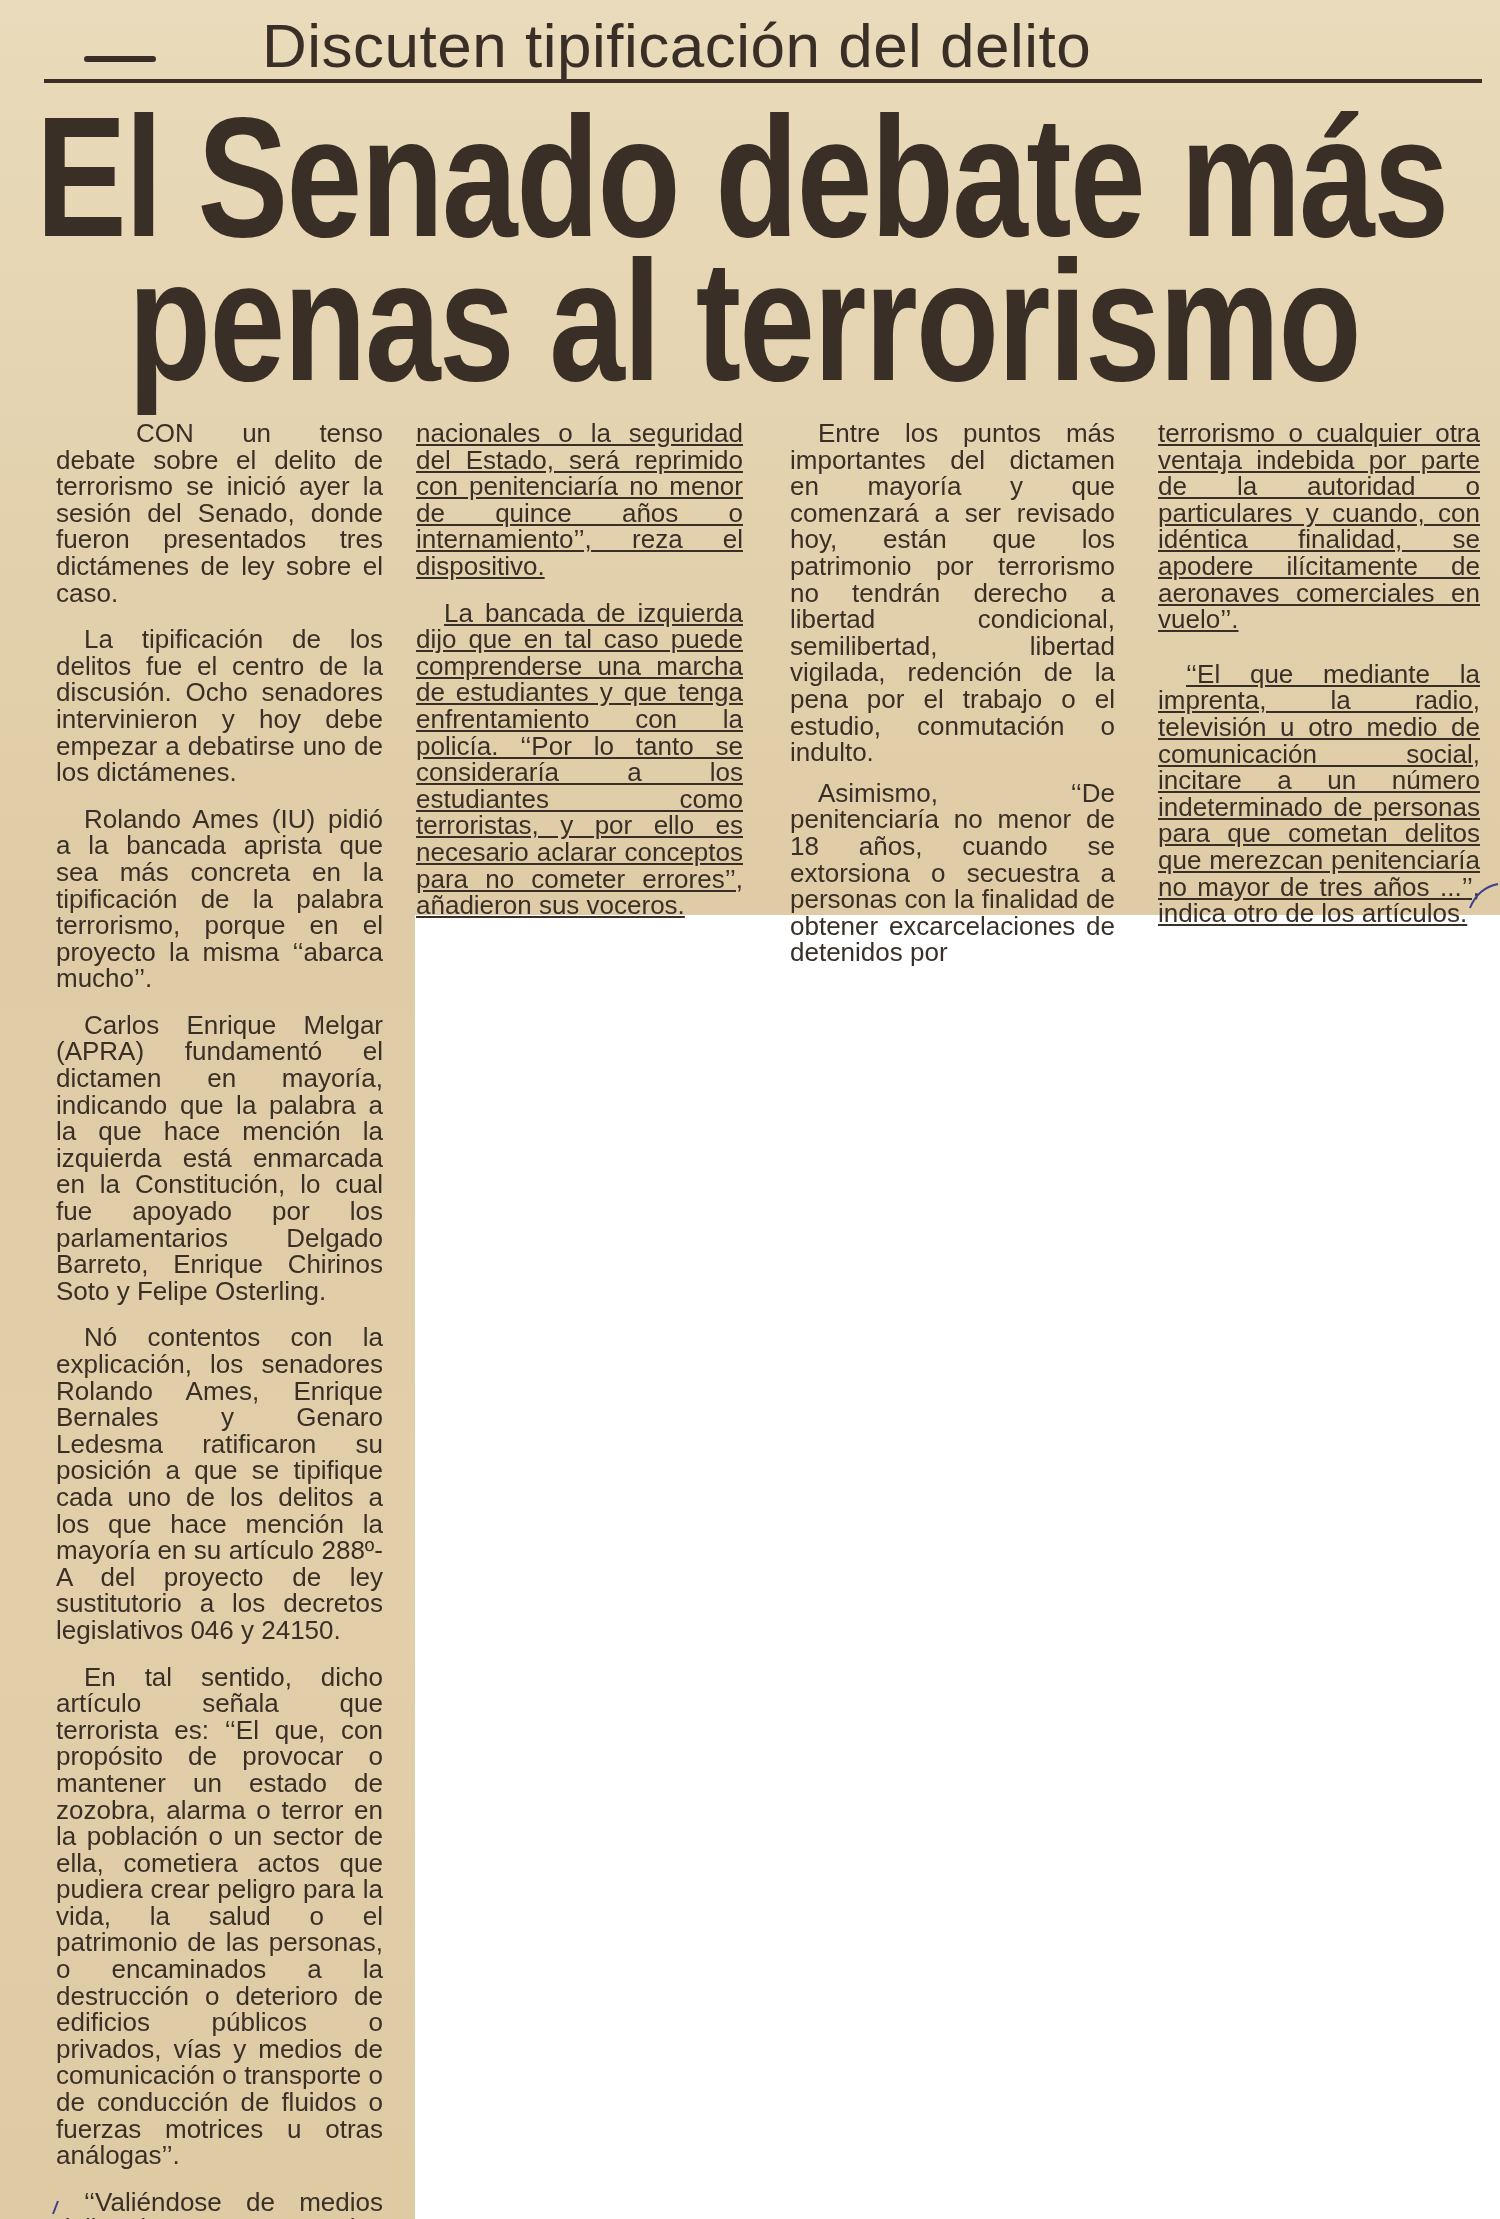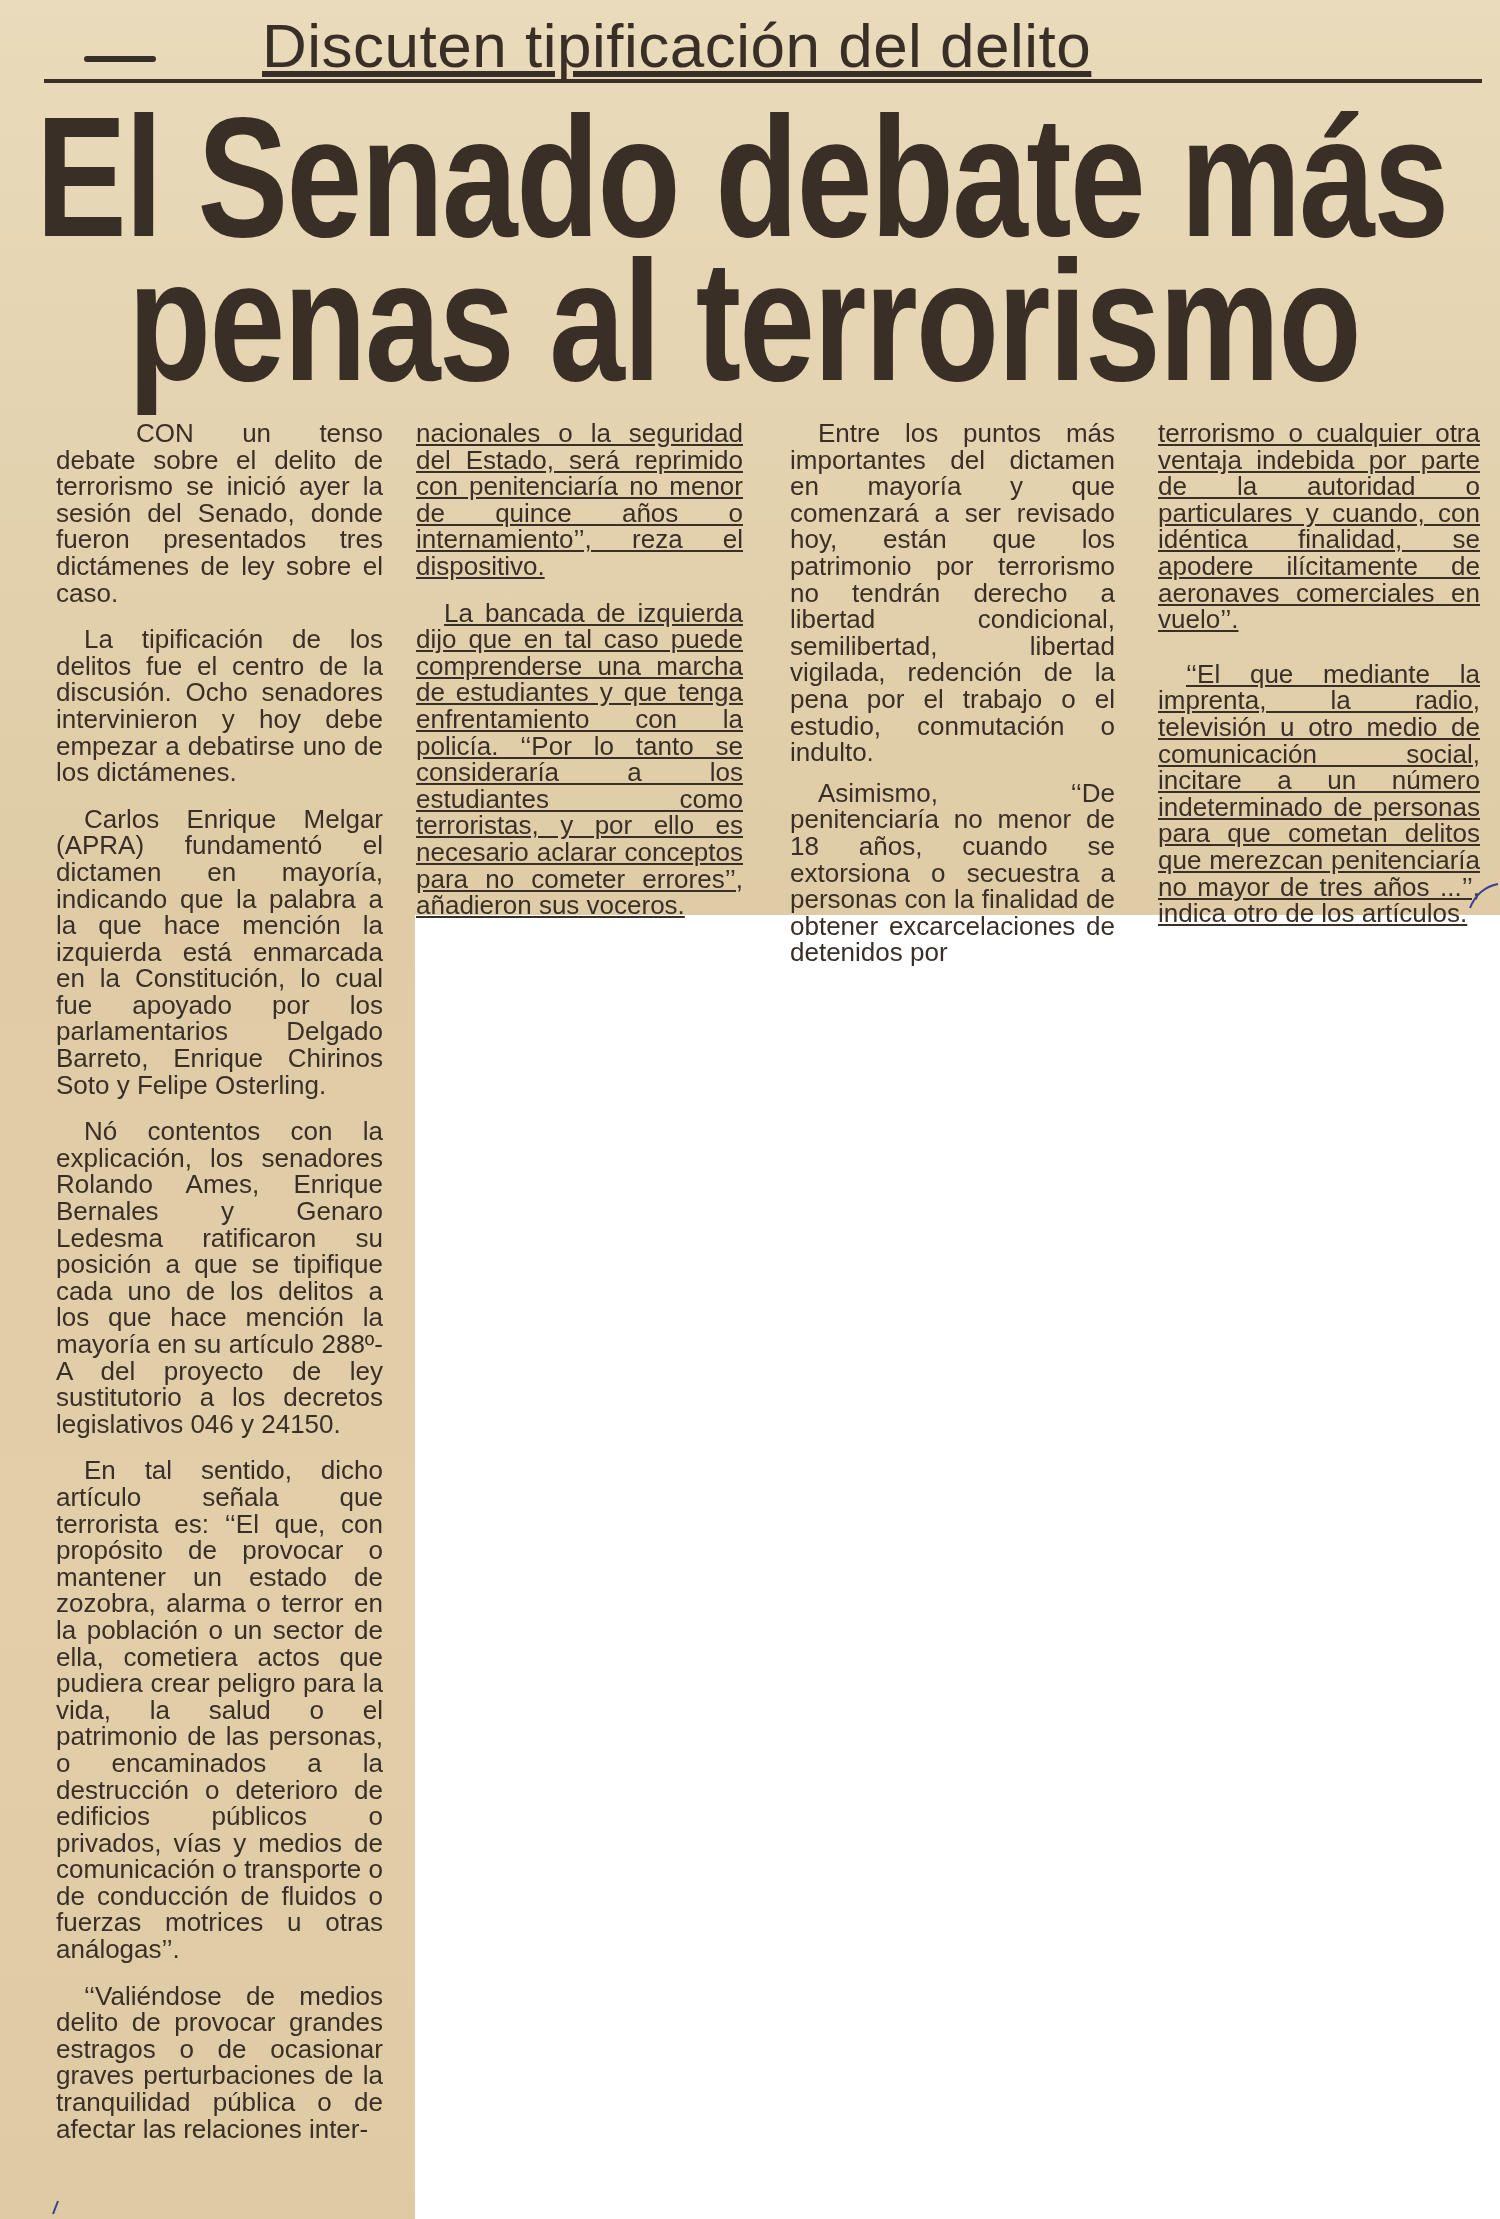--- a/index.html
+++ b/index.html
@@ -4,21 +4,21 @@
   <style>
     html, body { margin:0; padding:0; background:#ffffff; }
     body { width:1500px; height:2219px; position:relative; overflow:hidden; }
     .paper { position:absolute; background:#e4d3b0; }
     .paper-top { left:0; top:0; width:1500px; height:915px;
       background: linear-gradient(180deg,#e9dbbb 0%,#e3d1ad 60%,#dfcca6 100%); }
     .paper-left { left:0; top:915px; width:415px; height:1304px;
       background: linear-gradient(180deg,#dfcca6 0%,#e2cfaa 50%,#decaa3 100%); }
     .ink { color:#3a2f27; }
     .kicker { position:absolute; left:262px; top:6px; font-family:"Liberation Sans", sans-serif;
-      font-size:62px; letter-spacing:0.5px; line-height:80px; white-space:nowrap;text-decoration:underline; }
+      font-size:62px; letter-spacing:0.5px; line-height:80px; white-space:nowrap; }
     .kicker-dash { position:absolute; left:84px; top:56px; width:72px; height:6px; background:#3a2f27; border-radius:3px; }
     .rule { position:absolute; left:44px; top:79px; width:1438px; height:4px; background:#3d2e26; }
     .headline { position:absolute; font-family:"Liberation Sans", sans-serif; font-weight:bold;
       font-size:170px; line-height:170px; transform-origin:left top; white-space:nowrap; letter-spacing:-2px; }
     .h1 { left:36px; top:92px; transform:scaleX(0.80); }
     .h2 { left:128px; top:236px; transform:scaleX(0.80); }
     .col { position:absolute; font-family:"Liberation Sans", sans-serif; font-size:26px; line-height:26.6px;
       text-align:justify; hyphens:manual; }
     .col p { margin:0; text-indent:28px; }
     .col p + p { margin-top:20px; }
@@ -40,20 +40,21 @@
 <div class="kicker-dash"></div>
 <div class="kicker ink">Discuten tipificación del delito</div>
 <div class="rule"></div>
 
 <div class="headline h1 ink">El Senado debate más</div>
 <div class="headline h2 ink">penas al terrorismo</div>
 
 <div class="col c1 ink">
   <p class="first">CON un tenso debate sobre el delito de terrorismo se inició ayer la sesión del Senado, donde fueron presentados tres dictámenes de ley sobre el caso.</p>
   <p>La tipificación de los delitos fue el centro de la discusión. Ocho senadores intervinieron y hoy debe empezar a debatirse uno de los dictámenes.</p>
+  <p>Rolando Ames (IU) pidió a la bancada aprista que sea más concreta en la tipificación de la palabra terrorismo, porque en el proyecto la misma ‘‘abarca mucho’’.</p>
   <p>Carlos Enrique Melgar (APRA) fundamentó el dictamen en mayoría, indicando que la palabra a la que hace mención la izquierda está enmarcada en la Constitución, lo cual fue apoyado por los parlamentarios Delgado Barreto, Enrique Chirinos Soto y Felipe Osterling.</p>
   <p>Nó contentos con la explicación, los senadores Rolando Ames, Enrique Bernales y Genaro Ledesma ratificaron su posición a que se tipifique cada uno de los delitos a los que hace mención la mayoría en su artículo 288º-A del proyecto de ley sustitutorio a los decretos legislativos 046 y 24150.</p>
   <p>En tal sentido, dicho artículo señala que terrorista es: ‘‘El que, con propósito de provocar o mantener un estado de zozobra, alarma o terror en la población o un sector de ella, cometiera actos que pudiera crear peligro para la vida, la salud o el patrimonio de las personas, o encaminados a la destrucción o deterioro de edificios públicos o privados, vías y medios de comunicación o transporte o de conducción de fluidos o fuerzas motrices u otras análogas’’.</p>
   <p>‘‘Valiéndose de medios delito de provocar grandes estragos o de ocasionar graves perturbaciones de la tranquilidad pública o de afectar las relaciones inter-</p>
 </div>
 
 <div class="col c2 ink">
   <p style="text-indent:0">nacionales o la seguridad del Estado, será reprimido con penitenciaría no menor de quince años o internamiento’’, reza el dispositivo.</p>
   <p>La bancada de izquierda dijo que en tal caso puede comprenderse una marcha de estudiantes y que tenga enfrentamiento con la policía. ‘‘Por lo tanto se consideraría a los estudiantes como terroristas, y por ello es necesario aclarar conceptos para no cometer errores’’, añadieron sus voceros.</p>
 </div>

